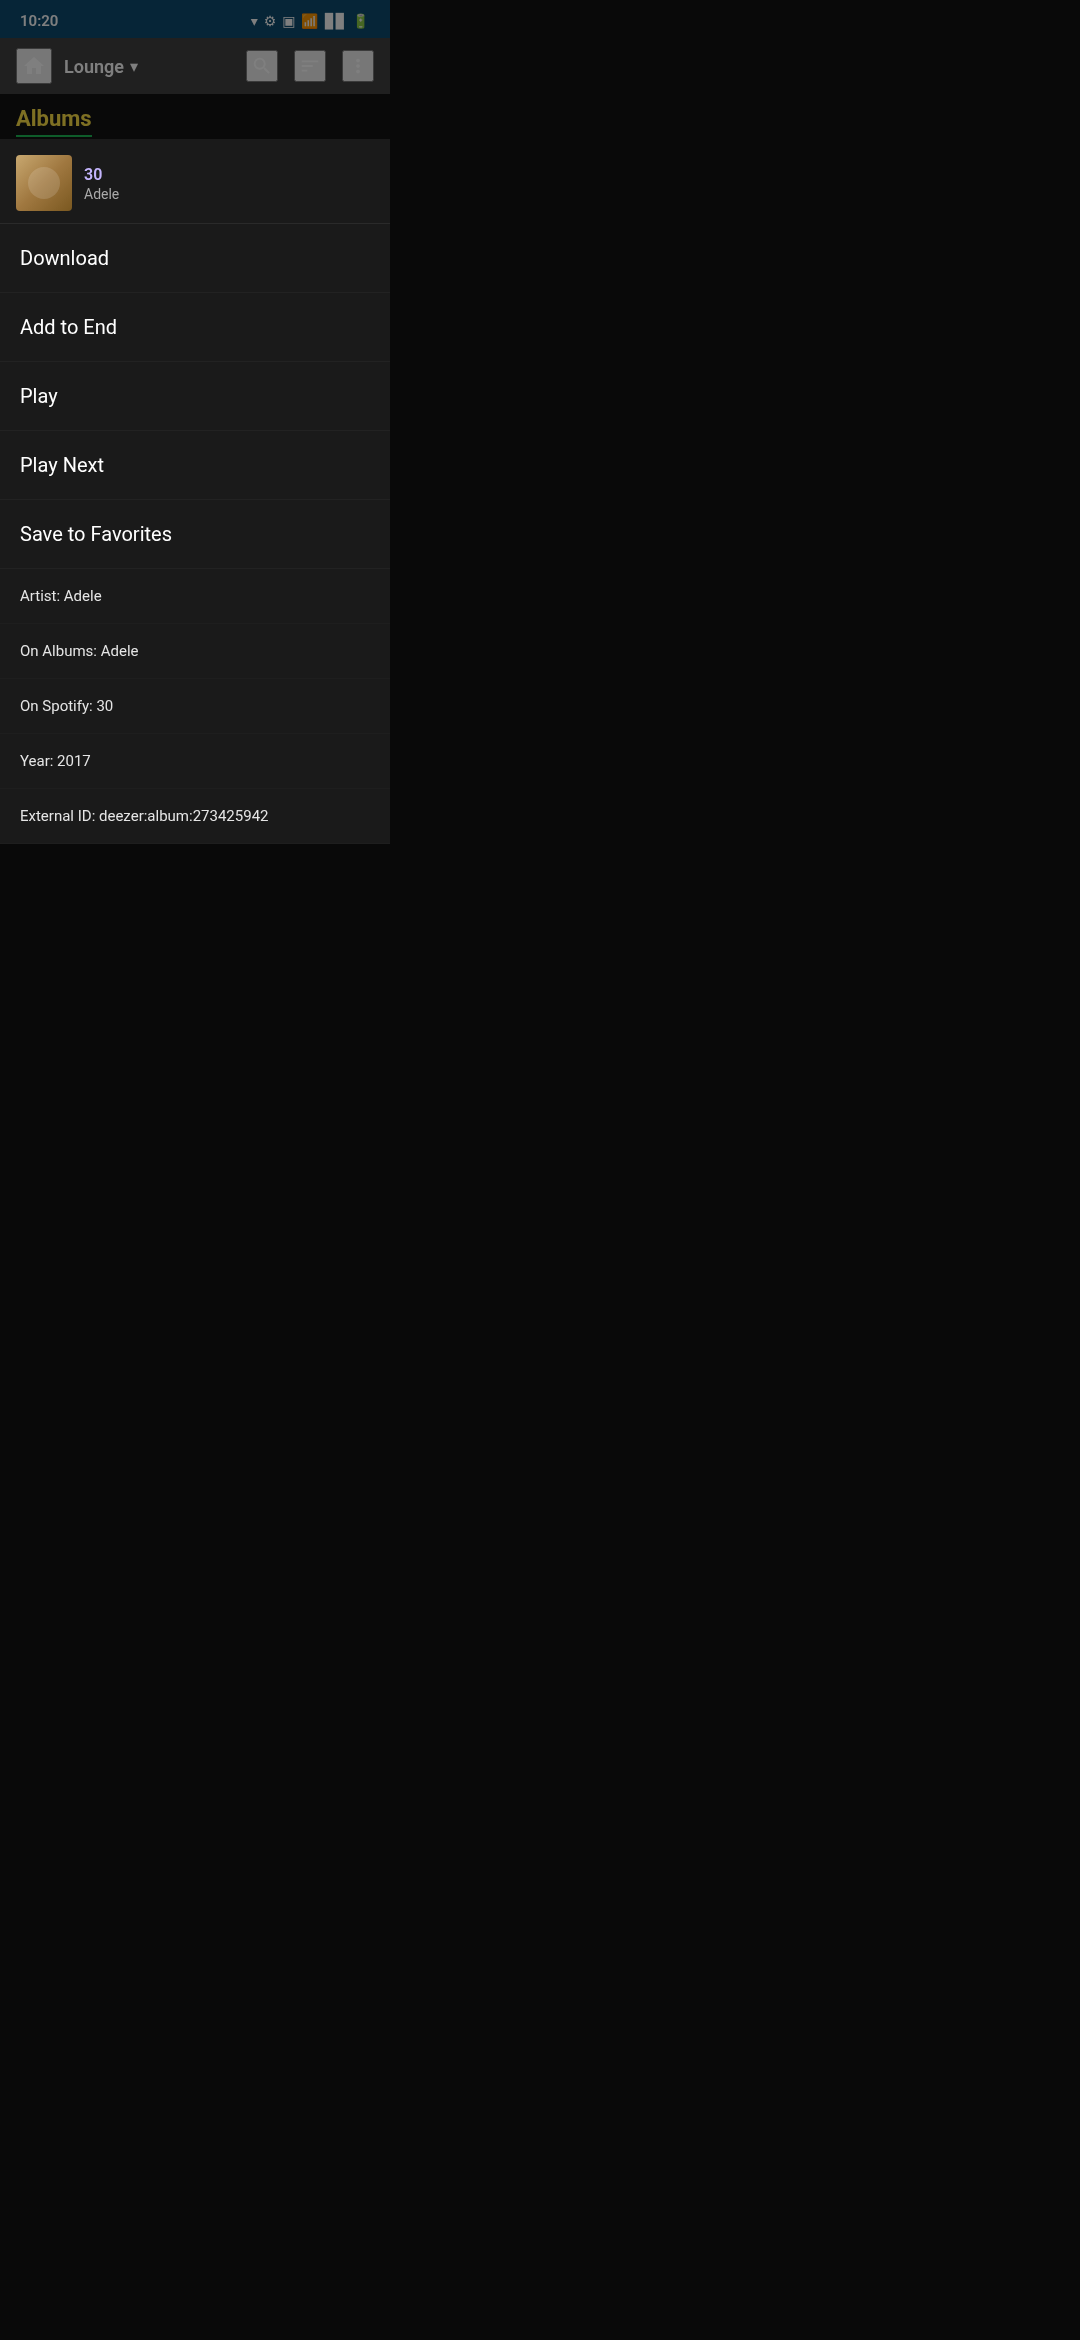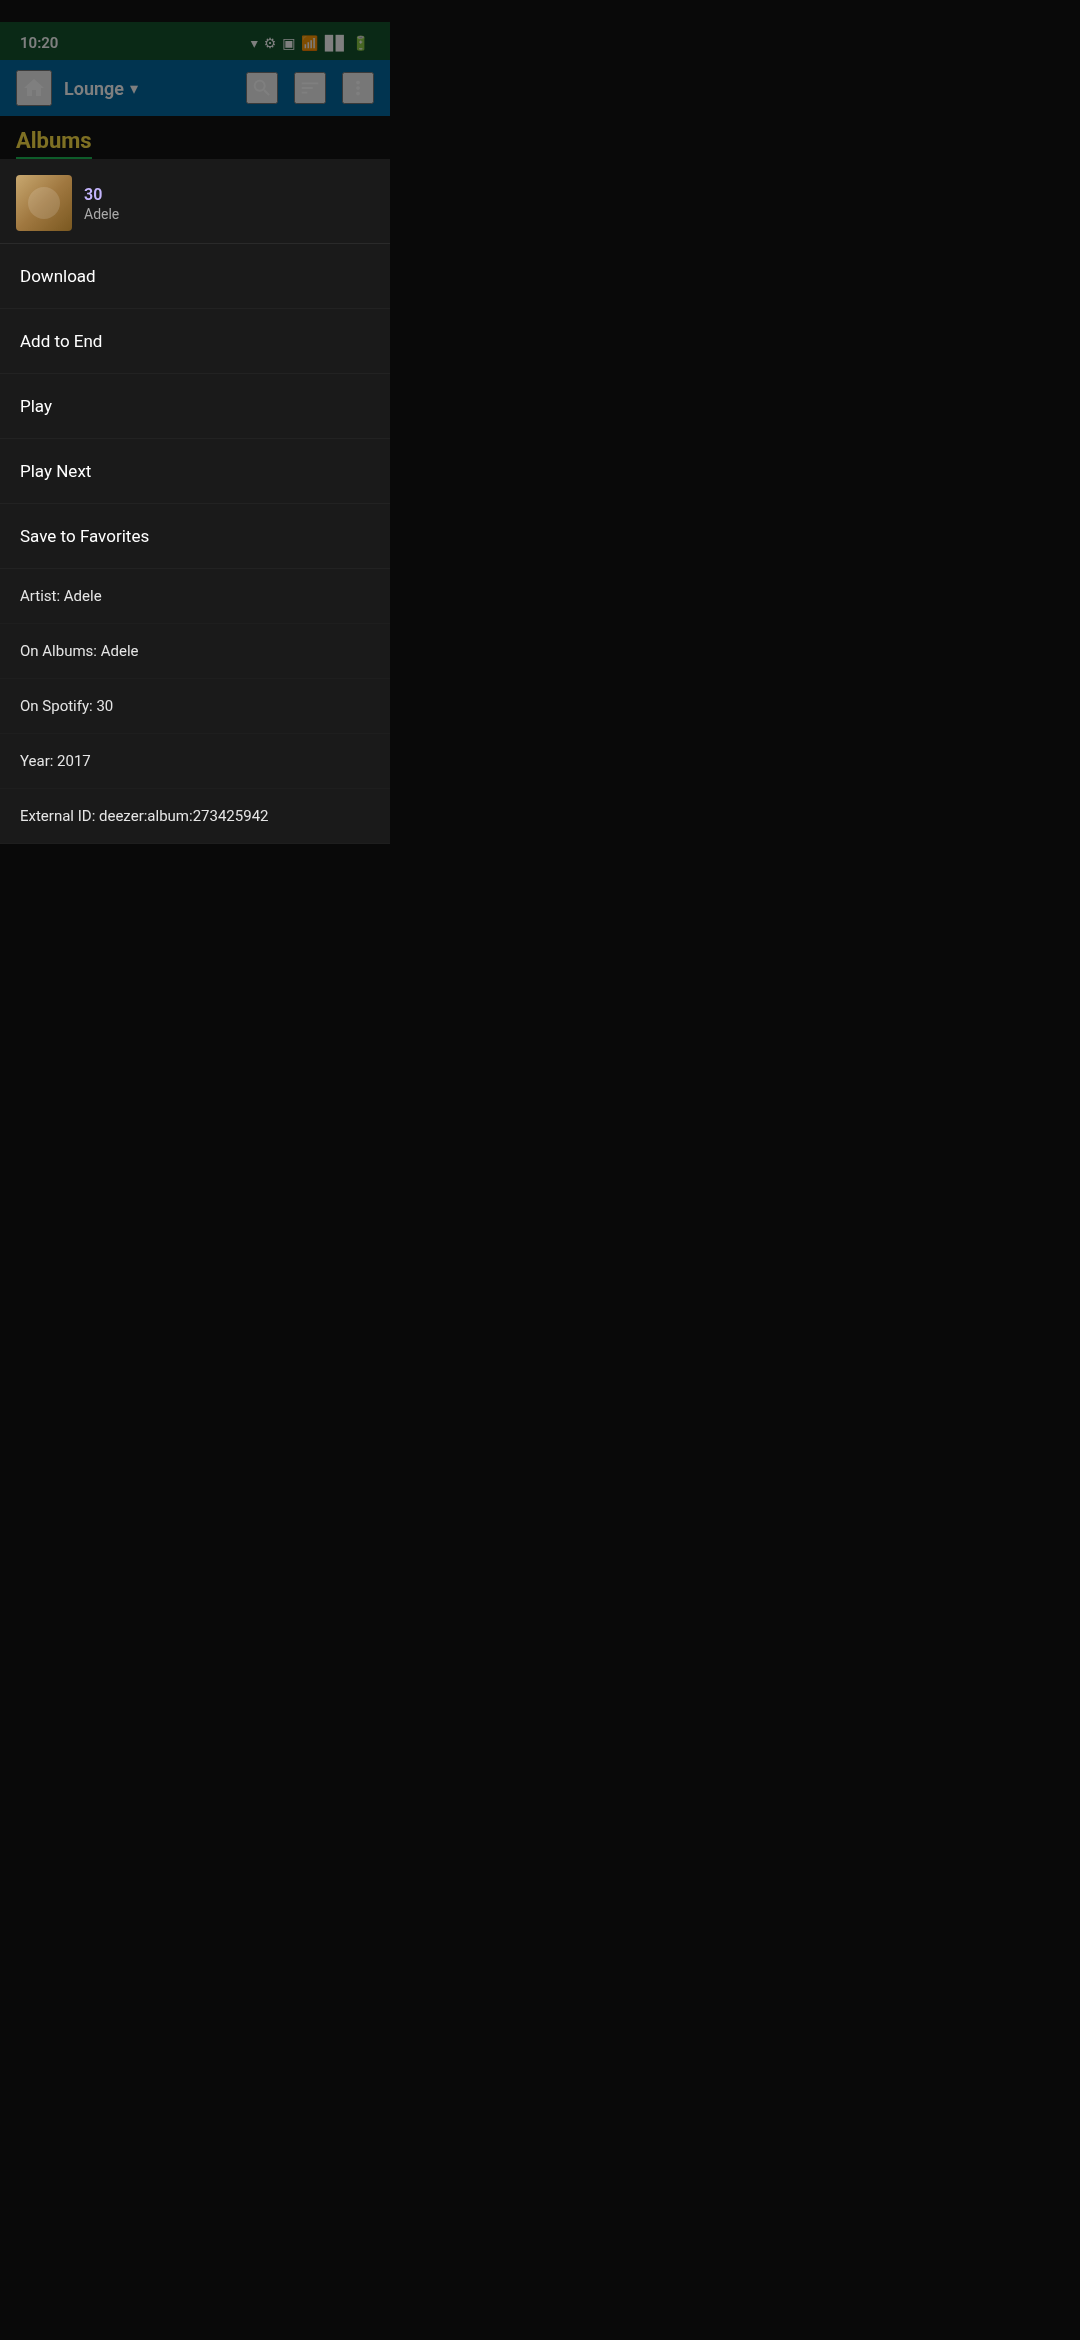--- a/index.html
+++ b/index.html
@@ -17,22 +17,21 @@
       overflow-x: hidden;
       position: relative;
     }
 
     
     .status-bar {
       display: flex;
       justify-content: space-between;
       align-items: center;
       padding: 12px 20px 8px 20px;
-      background-color: #14532d;
-      margin-top: 22px;
+      background-color: #0c4a6e;
     }
 
     .status-time {
       font-size: 15px;
       font-weight: 600;
       color: #ffffff;
     }
 
     .status-icons {
       display: flex;
@@ -43,21 +42,21 @@
     .status-icon {
       color: #ffffff;
       font-size: 14px;
     }
 
     
     .top-bar {
       display: flex;
       align-items: center;
       padding: 10px 16px;
-      background-color: #0369a1;
+      background-color: #404040;
       gap: 12px;
     }
 
     .home-btn {
       width: 36px;
       height: 36px;
       display: flex;
       align-items: center;
       justify-content: center;
     }
@@ -243,21 +242,21 @@
     }
 
     .context-album-info .album-artist {
       font-size: 14px;
       color: #aaaaaa;
     }
 
     
     .menu-item {
       padding: 22px 20px;
-      font-size: 17px;
+      font-size: 20px;
       font-weight: 400;
       color: #ffffff;
       border-bottom: 1px solid #222222;
       cursor: pointer;
       display: block;
     }
 
     .menu-item:last-child {
       border-bottom: none;
     }

